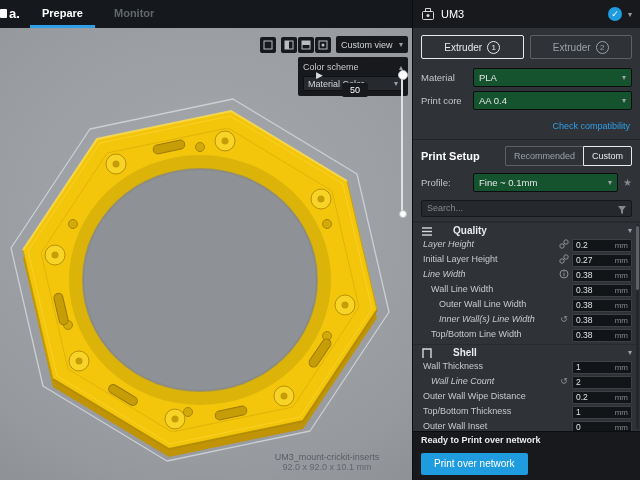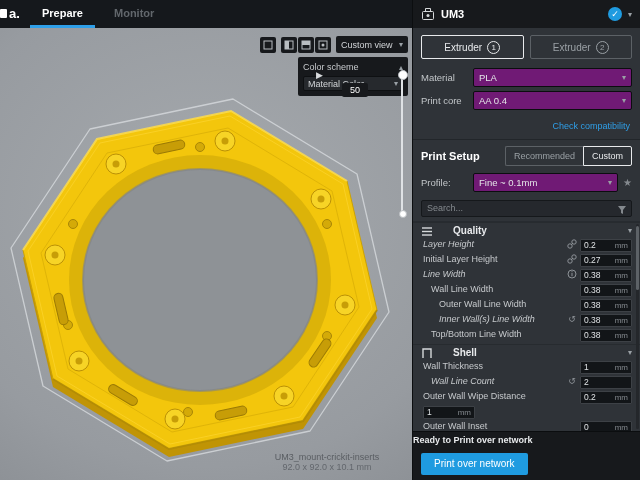--- a/index.html
+++ b/index.html
@@ -39,31 +39,31 @@
   .sl-handle { position:absolute; right:4px; top:2px; width:10px; height:10px; border-radius:50%; background:#fff; border:1px solid #b9bdc1; cursor:pointer; }
   .sl-end { position:absolute; right:5px; top:142px; width:8px; height:8px; border-radius:50%; background:#fff; border:1px solid #b9bdc1; cursor:pointer; }
 
   .model-info { position:absolute; right:10px; bottom:8px; width:150px; text-align:center; }
   .mi-name { font-size:9px; color:#595d62; }
   .mi-dims { font-size:9px; color:#63676d; }
 
   
   .sidebar { position:absolute; left:412px; top:0; width:228px; height:480px; background:#2f3338; border-left:1px solid #0c0e10; display:flex; flex-direction:column; }
   .sb-header { flex:0 0 28px; background:#17191c; display:flex; align-items:center; padding:0 8px; gap:6px; }
-  .sb-title { color:#fff; font-weight:bold; font-size:11px; }
+  .sb-title { color:#fff; font-weight:normal; font-size:11px; }
   .sb-check { margin-left:auto; width:14px; height:14px; border-radius:50%; background:#1f9be0; color:#fff; font-size:9px; line-height:14px; text-align:center; }
 
   .ext-tabs { display:flex; gap:6px; padding:7px 8px; flex:0 0 auto; }
   .ext-tab { flex:1; height:24px; border:1px solid #5c6166; border-radius:2px; display:flex; align-items:center; justify-content:center; gap:5px; color:#9aa0a5; font-size:10px; cursor:pointer; }
   .ext-tab.active { border-color:#e8eaec; color:#e8eaec; }
   .ext-num { width:13px; height:13px; border:1px solid currentColor; border-radius:50%; font-size:8px; line-height:12px; text-align:center; }
 
   .sb-row { display:flex; align-items:center; padding:2px 8px; flex:0 0 auto; }
   .sb-label { width:52px; font-size:9.5px; color:#c2c6c9; flex:0 0 auto; }
-  .sb-select { flex:1; height:19px; background:#701a75; border:1px solid #0b0d0f; border-radius:2px; display:flex; align-items:center; padding:0 5px; color:#e4e6e8; font-size:9.5px; cursor:pointer; }
+  .sb-select { flex:1; height:19px; background:#14532d; border:1px solid #0b0d0f; border-radius:2px; display:flex; align-items:center; padding:0 5px; color:#e4e6e8; font-size:9.5px; cursor:pointer; }
   .sb-select .chev { margin-left:auto; }
 
   .compat { text-align:right; padding:3px 10px 4px; flex:0 0 auto; }
   .compat span { color:#2f9fe8; font-size:9px; cursor:pointer; }
 
   .divider { flex:0 0 auto; border-top:1px solid #22262a; margin:2px 0; }
 
   .ps-row { display:flex; align-items:center; padding:4px 8px 5px; flex:0 0 auto; }
   .ps-title { font-size:11px; font-weight:bold; color:#fff; flex:1; }
   .mode-btn { height:20px; border:1px solid #5c6166; color:#9aa0a5; font-size:9px; display:flex; align-items:center; justify-content:center; padding:0 8px; cursor:pointer; }
@@ -79,28 +79,28 @@
 
   .settings { flex:1 1 auto; overflow:hidden; position:relative; border-top:1px solid #272b30; }
   .scat { height:17px; display:flex; align-items:center; padding:0 8px; gap:20px; color:#e8eaec; font-size:10px; font-weight:bold; border-top:1px solid #272b2f; cursor:pointer; }
   .scat .chev { margin-left:auto; font-weight:normal; }
   .srow { height:15px; display:flex; align-items:flex-start; padding:0 8px 0 10px; }
   .srow.i1 { padding-left:18px; }
   .srow.i2 { padding-left:26px; }
   .slbl { flex:1; font-size:9px; color:#c6c9cc; white-space:nowrap; overflow:hidden; }
   .slbl.it { font-style:italic; }
   .sic { width:12px; flex:0 0 auto; display:flex; justify-content:center; align-items:center; margin-right:2px; color:#8d9297; font-size:9px; font-family:"DejaVu Sans",sans-serif; }
-  .sin { width:52px; height:13px; flex:0 0 auto; background:#121518; border:1px solid #3d4146; border-radius:1px; display:flex; align-items:center; padding:0 3px; cursor:text; }
+  .sin { width:60px; height:13px; flex:0 0 auto; background:#121518; border:1px solid #3d4146; border-radius:1px; display:flex; align-items:center; padding:0 3px; cursor:text; }
   .sval { flex:1; font-size:8.5px; color:#e0e3e5; }
   .sunit { font-size:8px; color:#84898e; }
 
   .scrollbar { position:absolute; right:1px; top:2px; width:3px; bottom:2px; background:#24272b; border-radius:2px; }
   .scroll-thumb { position:absolute; top:2px; left:0; width:3px; height:64px; background:#5d6267; border-radius:2px; cursor:pointer; }
 
-  .status-bar { flex:0 0 16px; background:#17191c; border-top:1px solid #0b0d0f; display:flex; align-items:center; padding:0 0; color:#e8eaec; font-size:9px; font-weight:bold; }
+  .status-bar { flex:0 0 16px; background:#17191c; border-top:1px solid #0b0d0f; display:flex; align-items:center; padding:0 8px; color:#e8eaec; font-size:9px; font-weight:bold; }
   .bottom-bar { flex:0 0 33px; background:#17191c; display:flex; align-items:center; padding:0 8px; gap:8px; }
   .bb-left { display:flex; flex-direction:column; justify-content:center; flex:1; }
   .bb-time { color:#fff; font-weight:bold; font-size:12px; line-height:13px; }
   .bb-mat { color:#8d9297; font-size:8.5px; line-height:10px; }
   .print-btn { height:22px; background:#1f9be0; border-radius:2px; color:#fff; font-size:10px; display:flex; align-items:center; padding:0 13px; cursor:pointer; }
 </style>
 </head>
 <body>
 
 <div class="topbar">
@@ -422,20 +422,21 @@
 
     <div class="srow">
       <span class="slbl">Outer Wall Wipe Distance</span>
       <span class="sin">
         <span class="sval">0.2</span>
         <span class="sunit">mm</span>
       </span>
     </div>
 
     <div class="srow">
+      <span class="slbl">Top/Bottom Thickness</span>
       <span class="sin">
         <span class="sval">1</span>
         <span class="sunit">mm</span>
       </span>
     </div>
 
     <div class="srow">
       <span class="slbl">Outer Wall Inset</span>
       <span class="sin">
         <span class="sval">0</span>

